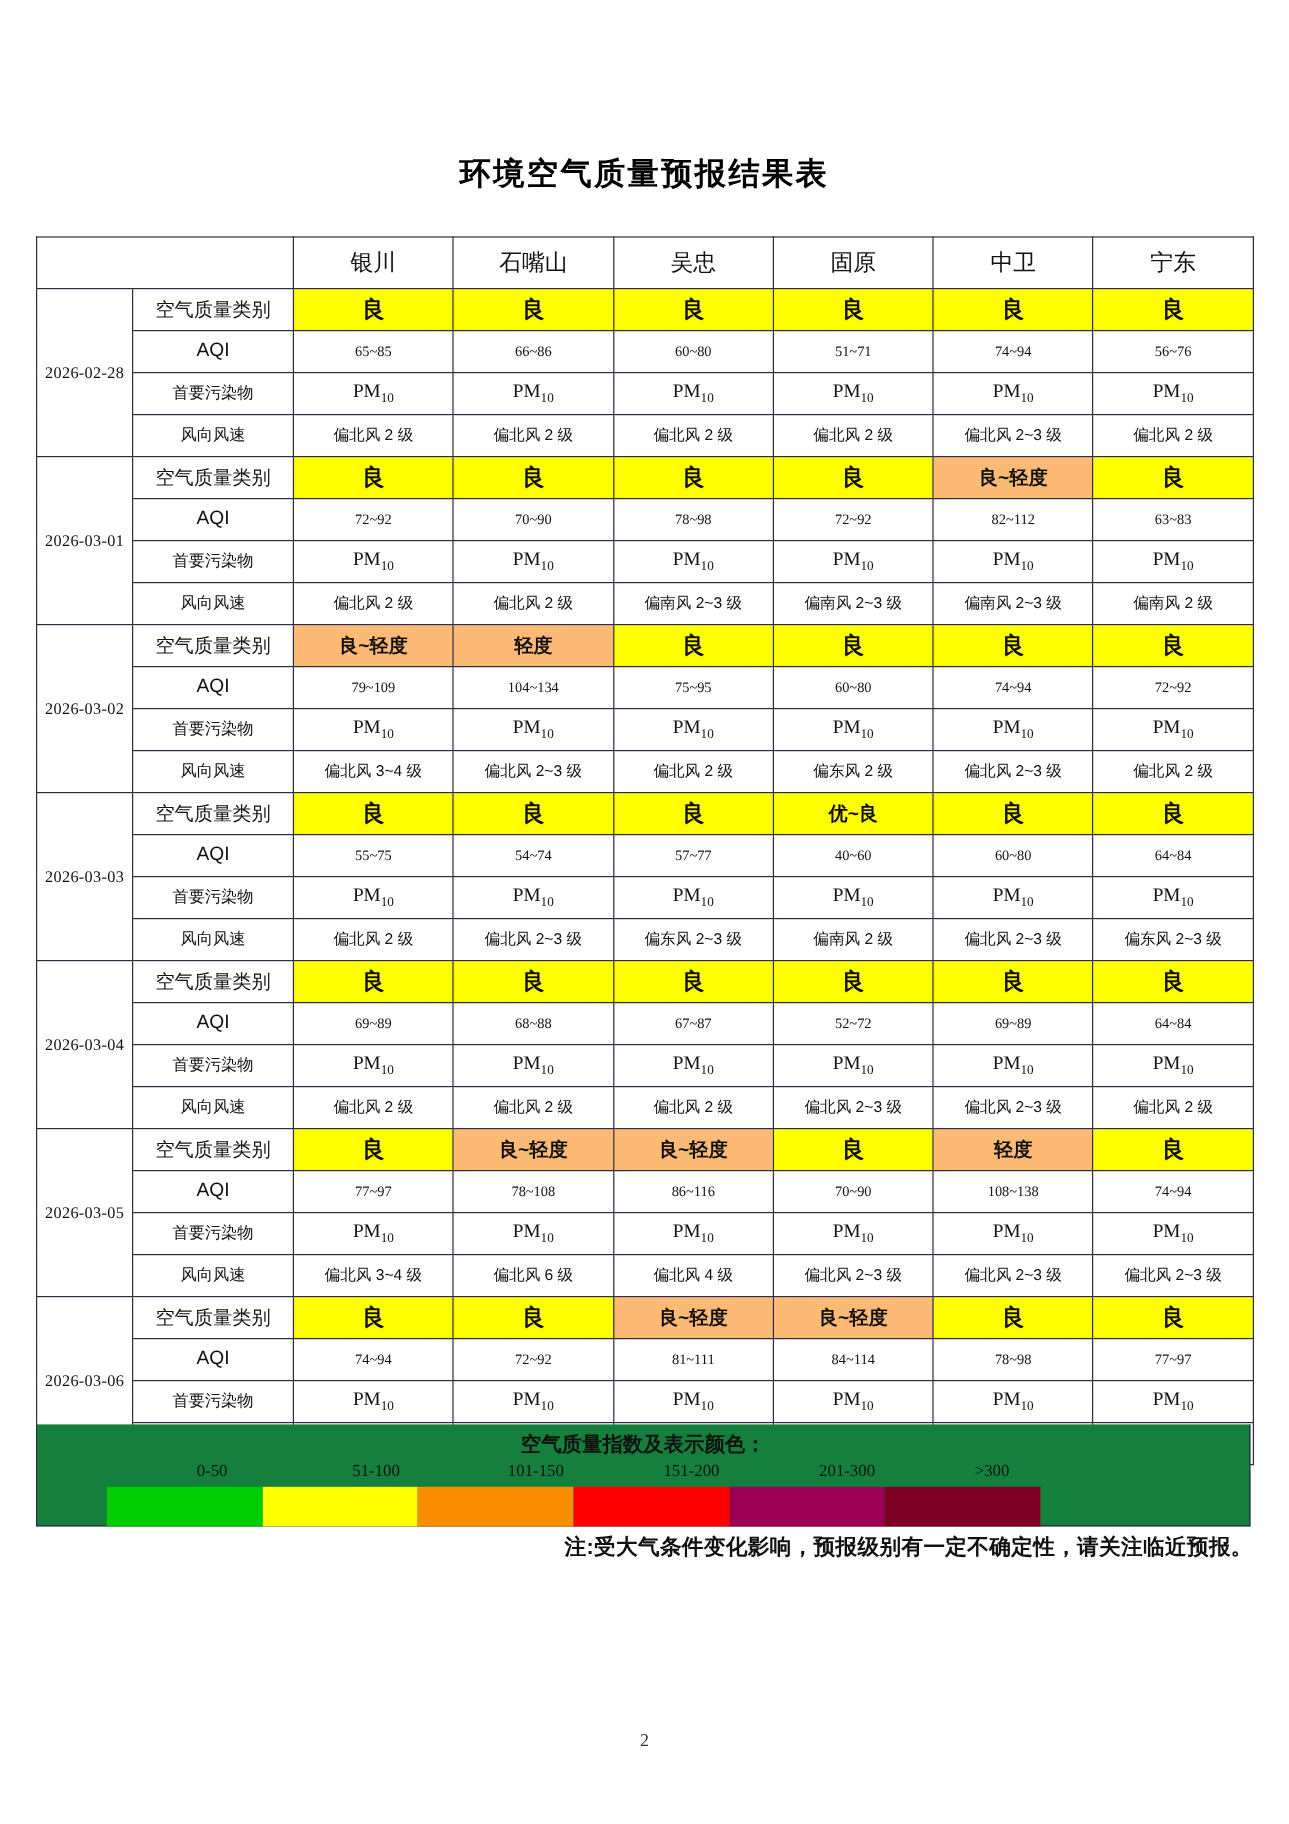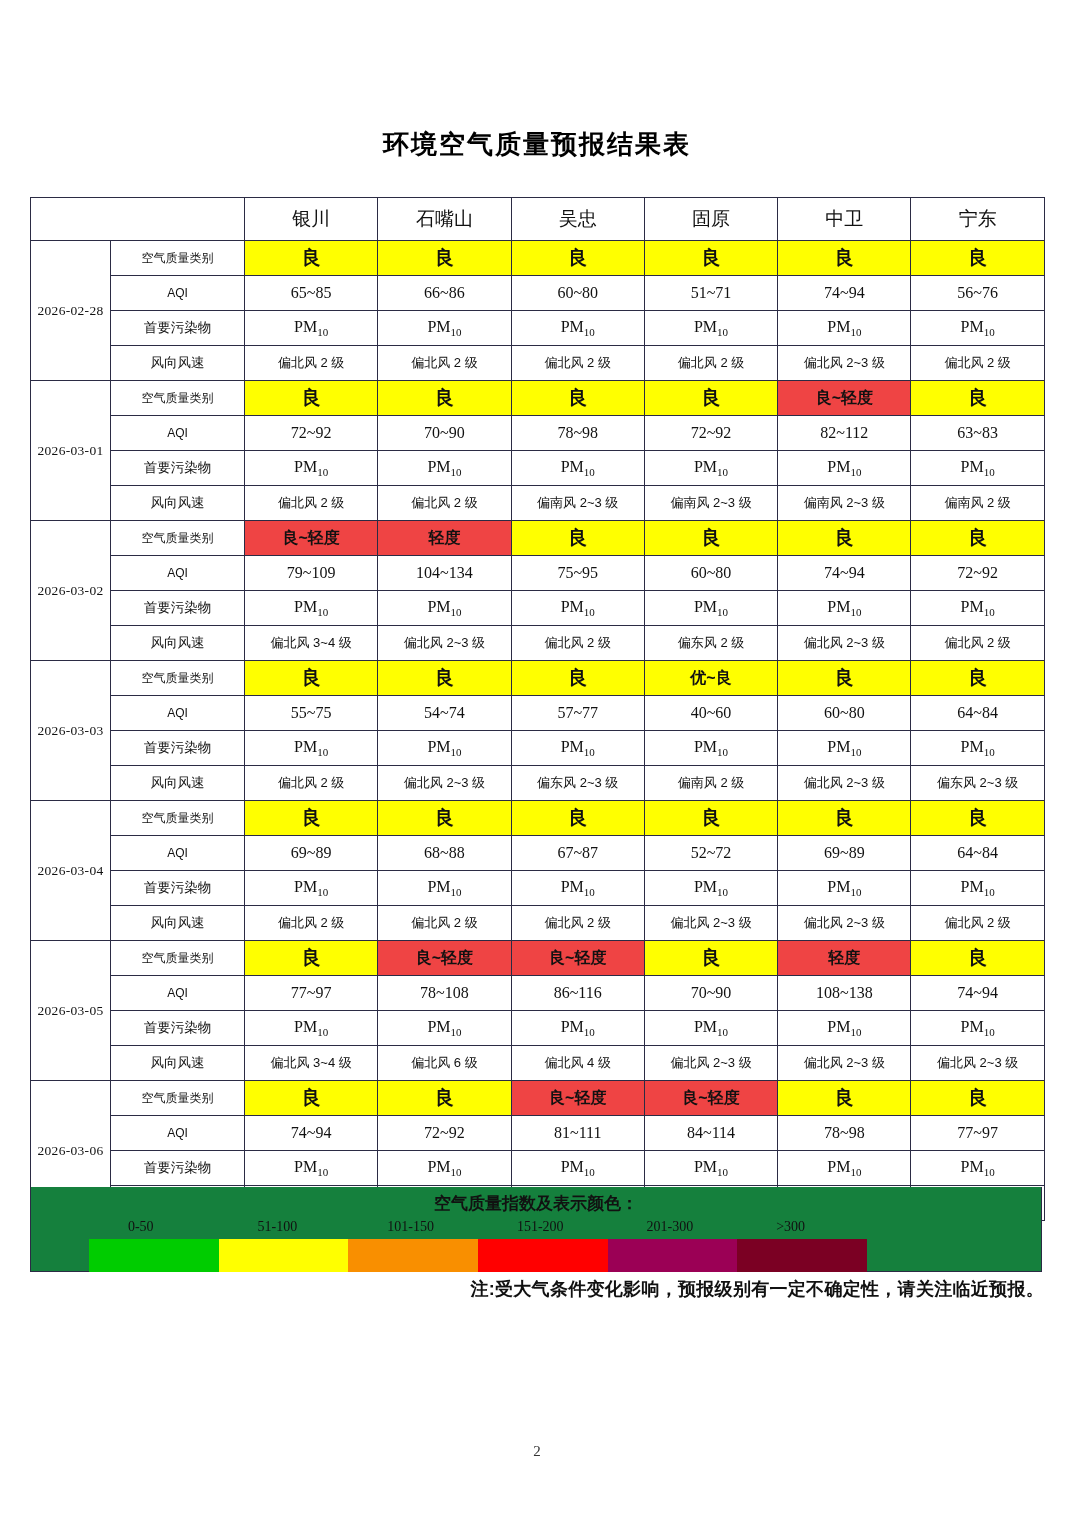--- a/index.html
+++ b/index.html
@@ -69,41 +69,41 @@
     color: #000;
   }
 
   .date-cell {
     font-size: 13.5px;
     font-family: "Liberation Serif", "DejaVu Serif", serif;
     letter-spacing: 0.3px;
     color: #111;
   }
   .row-label {
-    font-size: 12px;
+    font-size: 16px;
     font-family: "Liberation Sans", "DejaVu Sans", sans-serif;
     height: 34px;
     color: #111;
   }
   .row-label.small { font-size: 13.5px; }
 
   td.cat {
     height: 34px;
     font-size: 19px;
     font-family: "Liberation Sans", "DejaVu Sans", sans-serif;
     font-weight: bold;
     color: #111;
   }
   td.cat.lvl-yellow { background: #ffff00; }
-  td.cat.lvl-orange { background: #ef4444; }
+  td.cat.lvl-orange { background: #fdba74; }
   td.cat.split-small { font-size: 16px; }
 
   td.aqi {
     height: 34px;
-    font-size: 16px;
+    font-size: 12px;
     font-family: "Liberation Serif", "DejaVu Serif", serif;
     border-radius: 10px;
   }
   td.poll {
     height: 34px;
     font-size: 16px;
     font-family: "Liberation Serif", "DejaVu Serif", serif;
   }
   td.poll sub { font-size: 11px; }
   td.wind {
@@ -138,20 +138,21 @@
     top: 32px;
     width: 900px;
     height: 20px;
   }
   .legend-labels span {
     position: absolute;
     font-size: 14px;
     font-family: "Liberation Serif", "DejaVu Serif", serif;
     color: #111;
     white-space: nowrap;
+    margin-left: 36px;
   }
   .legend-bar {
     position: absolute;
     left: 58px;
     top: 52px;
     width: 778px;
     height: 33px;
     display: flex;
   }
   .legend-bar .swatch { flex: 1 1 0; height: 100%; }

